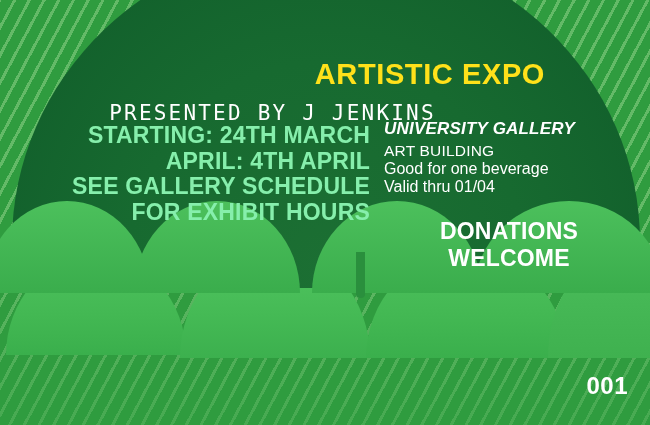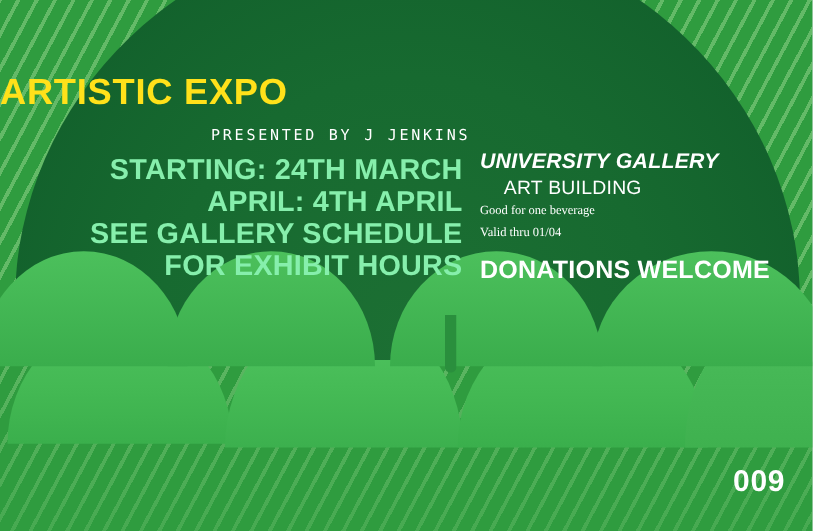--- a/index.html
+++ b/index.html
@@ -115,34 +115,34 @@
     height: 96px;
     background: linear-gradient(to bottom, #4abc5a 0%, #3fb14f 100%);
   }
 
   
   .title {
     position: absolute;
     left: 0;
     top: 58px;
     width: 545px;
-    text-align: left;
+    text-align: right;
     color: #ffe11a;
     font-size: 29px;
     font-weight: bold;
     letter-spacing: 0.6px;
   }
   .presented {
     position: absolute;
     left: 0;
     top: 101px;
     width: 545px;
     text-align: center;
     color: #ffffff;
-    font-size: 12px;
+    font-size: 21px;
     letter-spacing: 2.2px;
     font-family: "DejaVu Sans Mono", monospace;
   }
   .left-block {
     position: absolute;
     left: 18px;
     top: 123px;
     width: 352px;
     text-align: right;
     color: #86efac;
@@ -163,32 +163,31 @@
     font-size: 17px;
     font-weight: bold;
     letter-spacing: 0.2px;
     line-height: 24px;
     font-style: italic;
   }
   .venue-sub {
     font-size: 15.5px;
     line-height: 19px;
     letter-spacing: 0.2px;
-    margin-left: 19px;
   }
   .venue-note {
-    font-size: 10px;
+    font-size: 16px;
     line-height: 18px;
-    font-family: Liberation Serif, serif;
   }
   .donations {
-    margin-top: 9px;
-    font-size: 20px;
-    font-weight: bold;
-    letter-spacing: 0.2px;
+    margin-top: 22px;
+    font-size: 23px;
+    font-weight: bold;
+    letter-spacing: 0.2px;
+    text-align: center;
   }
   .serial {
     position: absolute;
     right: 22px;
     bottom: 25px;
     color: #ffffff;
     font-size: 24px;
     font-weight: bold;
     letter-spacing: 0.5px;
   }
@@ -228,15 +227,15 @@
   </div>
 
   <div class="right-block">
     <div class="venue">UNIVERSITY GALLERY</div>
     <div class="venue-sub">ART BUILDING</div>
     <div class="venue-note">Good for one beverage</div>
     <div class="venue-note">Valid thru 01/04</div>
     <div class="donations">DONATIONS WELCOME</div>
   </div>
 
-  <div class="serial">009</div>
+  <div class="serial">001</div>
 
 </div>
 
 </body></html>

